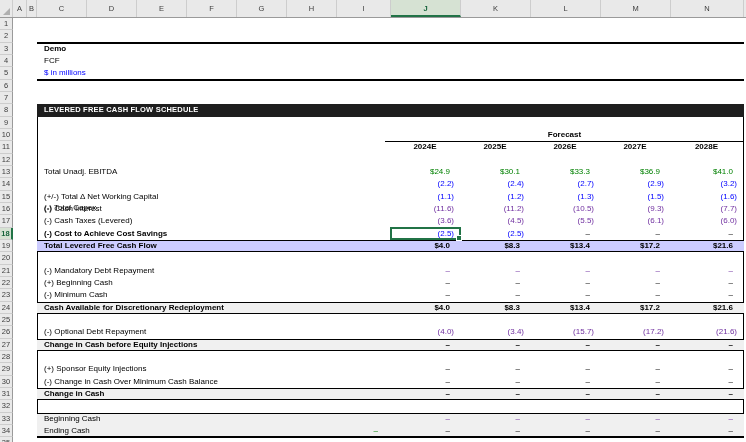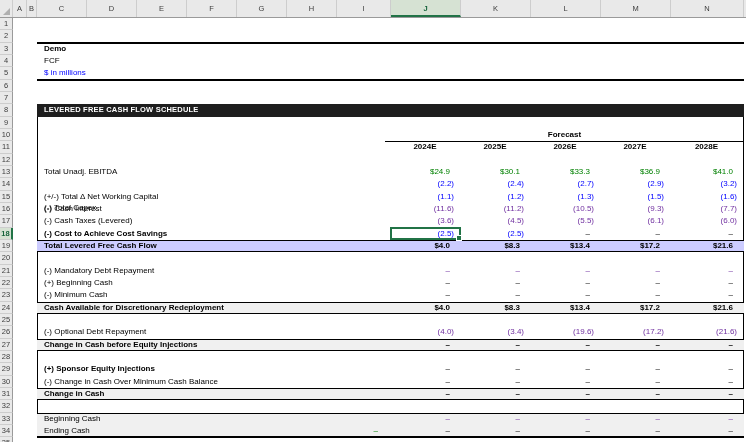--- a/index.html
+++ b/index.html
@@ -172,31 +172,31 @@
       <div class="band" style="left: 37px; width: 707px; top: 301.59px; height: 12.33px; background: rgb(240, 240, 240); border-top: 1px solid rgb(0, 0, 0); border-bottom: 1px solid rgb(0, 0, 0);"></div>
       <div class="cell lbl b" style="left: 44px; top: 301.59px; height: 12.33px; line-height: 12.33px;">Cash Available for Discretionary Redeployment</div>
       <div class="cell val pos b" style="left: 391px; width: 70px; top: 301.59px; height: 12.33px; line-height: 12.33px; color: rgb(0, 0, 0);">$4.0</div>
       <div class="cell val pos b" style="left: 461px; width: 70px; top: 301.59px; height: 12.33px; line-height: 12.33px; color: rgb(0, 0, 0);">$8.3</div>
       <div class="cell val pos b" style="left: 531px; width: 70px; top: 301.59px; height: 12.33px; line-height: 12.33px; color: rgb(0, 0, 0);">$13.4</div>
       <div class="cell val pos b" style="left: 601px; width: 70px; top: 301.59px; height: 12.33px; line-height: 12.33px; color: rgb(0, 0, 0);">$17.2</div>
       <div class="cell val pos b" style="left: 671px; width: 73px; top: 301.59px; height: 12.33px; line-height: 12.33px; color: rgb(0, 0, 0);">$21.6</div>
       <div class="cell lbl" style="left: 44px; top: 326.25px; height: 12.33px; line-height: 12.33px;">(-) Optional Debt Repayment</div>
       <div class="cell val" style="left: 391px; width: 70px; top: 326.25px; height: 12.33px; line-height: 12.33px; color: rgb(112, 48, 160);">(4.0)</div>
       <div class="cell val" style="left: 461px; width: 70px; top: 326.25px; height: 12.33px; line-height: 12.33px; color: rgb(112, 48, 160);">(3.4)</div>
-      <div class="cell val" style="left: 531px; width: 70px; top: 326.25px; height: 12.33px; line-height: 12.33px; color: rgb(112, 48, 160);">(19.6)</div>
+      <div class="cell val" style="left: 531px; width: 70px; top: 326.25px; height: 12.33px; line-height: 12.33px; color: rgb(112, 48, 160);">(15.7)</div>
       <div class="cell val" style="left: 601px; width: 70px; top: 326.25px; height: 12.33px; line-height: 12.33px; color: rgb(112, 48, 160);">(17.2)</div>
       <div class="cell val" style="left: 671px; width: 73px; top: 326.25px; height: 12.33px; line-height: 12.33px; color: rgb(112, 48, 160);">(21.6)</div>
       <div class="band" style="left: 37px; width: 707px; top: 338.58px; height: 12.33px; background: rgb(240, 240, 240); border-top: 1px solid rgb(0, 0, 0); border-bottom: 1px solid rgb(0, 0, 0);"></div>
       <div class="cell lbl b" style="left: 44px; top: 338.58px; height: 12.33px; line-height: 12.33px;">Change in Cash before Equity Injections</div>
       <div class="cell val pos b" style="left: 391px; width: 70px; top: 338.58px; height: 12.33px; line-height: 12.33px; color: rgb(0, 0, 0);">–</div>
       <div class="cell val pos b" style="left: 461px; width: 70px; top: 338.58px; height: 12.33px; line-height: 12.33px; color: rgb(0, 0, 0);">–</div>
       <div class="cell val pos b" style="left: 531px; width: 70px; top: 338.58px; height: 12.33px; line-height: 12.33px; color: rgb(0, 0, 0);">–</div>
       <div class="cell val pos b" style="left: 601px; width: 70px; top: 338.58px; height: 12.33px; line-height: 12.33px; color: rgb(0, 0, 0);">–</div>
       <div class="cell val pos b" style="left: 671px; width: 73px; top: 338.58px; height: 12.33px; line-height: 12.33px; color: rgb(0, 0, 0);">–</div>
-      <div class="cell lbl" style="left: 44px; top: 363.24px; height: 12.33px; line-height: 12.33px; font-weight: bold;">(+) Sponsor Equity Injections</div>
+      <div class="cell lbl" style="left: 44px; top: 363.24px; height: 12.33px; line-height: 12.33px;">(+) Sponsor Equity Injections</div>
       <div class="cell val pos" style="left: 391px; width: 70px; top: 363.24px; height: 12.33px; line-height: 12.33px; color: rgb(0, 0, 0);">–</div>
       <div class="cell val pos" style="left: 461px; width: 70px; top: 363.24px; height: 12.33px; line-height: 12.33px; color: rgb(0, 0, 0);">–</div>
       <div class="cell val pos" style="left: 531px; width: 70px; top: 363.24px; height: 12.33px; line-height: 12.33px; color: rgb(0, 0, 0);">–</div>
       <div class="cell val pos" style="left: 601px; width: 70px; top: 363.24px; height: 12.33px; line-height: 12.33px; color: rgb(0, 0, 0);">–</div>
       <div class="cell val pos" style="left: 671px; width: 73px; top: 363.24px; height: 12.33px; line-height: 12.33px; color: rgb(0, 0, 0);">–</div>
       <div class="cell lbl" style="left: 44px; top: 375.57px; height: 12.33px; line-height: 12.33px;">(-) Change in Cash Over Minimum Cash Balance</div>
       <div class="cell val pos" style="left: 391px; width: 70px; top: 375.57px; height: 12.33px; line-height: 12.33px; color: rgb(0, 0, 0);">–</div>
       <div class="cell val pos" style="left: 461px; width: 70px; top: 375.57px; height: 12.33px; line-height: 12.33px; color: rgb(0, 0, 0);">–</div>
       <div class="cell val pos" style="left: 531px; width: 70px; top: 375.57px; height: 12.33px; line-height: 12.33px; color: rgb(0, 0, 0);">–</div>
       <div class="cell val pos" style="left: 601px; width: 70px; top: 375.57px; height: 12.33px; line-height: 12.33px; color: rgb(0, 0, 0);">–</div>

